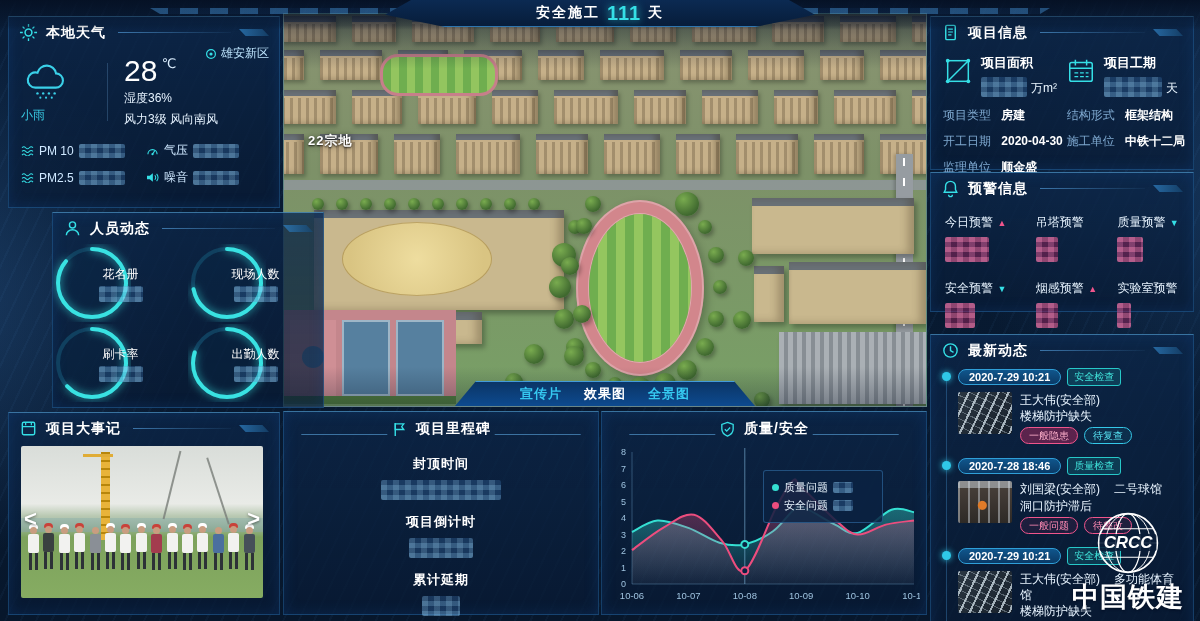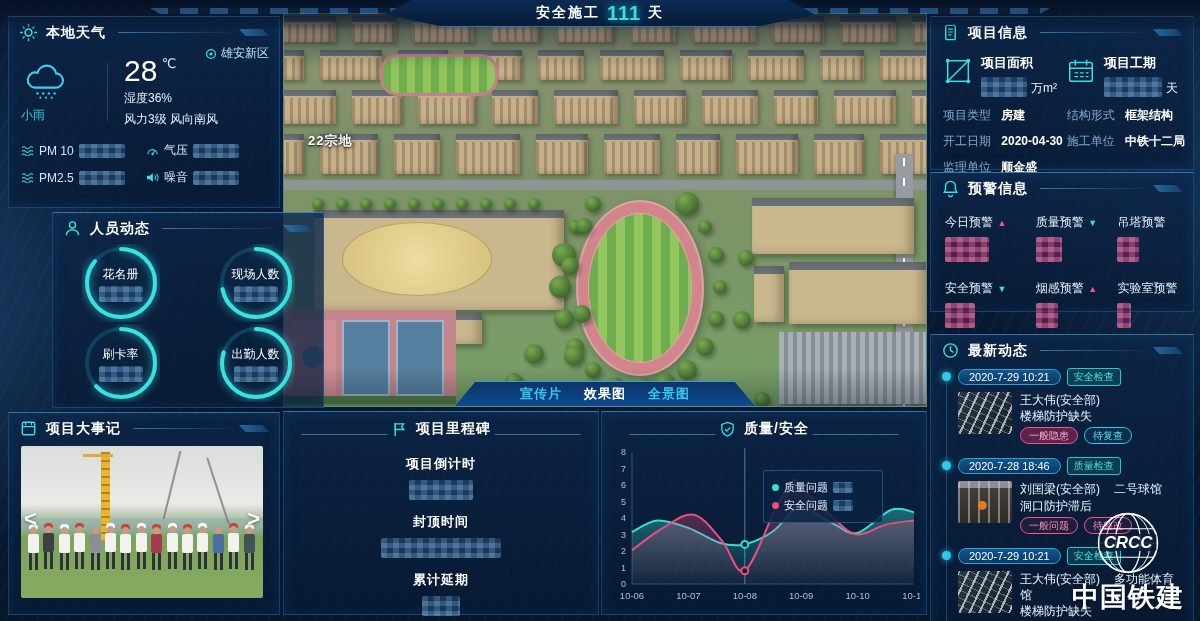--- a/index.html
+++ b/index.html
@@ -65,21 +65,21 @@
   .w-temp{font-size:30px;font-weight:normal;color:#fff;line-height:1;}
   .w-tunit{font-size:13px;color:#dcefff;vertical-align:top;}
   .w-line{font-size:12px;color:#e6f3ff;margin-top:4px;}
   .sens{display:grid;grid-template-columns:1fr 1fr;gap:10px 4px;padding:10px 12px 0 12px;}
   .s-row{display:flex;align-items:center;gap:5px;font-size:12px;color:#cfe8ff;white-space:nowrap;}
   .s-row .mosaic{width:46px;height:14px;flex:none;}
 
   
   .p-person{left:8px;top:212px;width:270px;height:194px;margin-left:44px;}
   .rings{display:flex;flex-wrap:wrap;padding-top:2px;}
-  .ringcell{width:50%;height:80px;position:relative;display:flex;justify-content:center;}
+  .ringcell{width:50%;height:80px;position:relative;display:flex;justify-content:flex-start;}
   .ringlabel{position:absolute;top:22px;width:100%;text-align:center;font-size:12px;color:#fff;}
   .ringval{position:absolute;top:40px;width:100%;text-align:center;}
   .ringval .mosaic{width:44px;height:16px;}
 
   
   .p-events{left:8px;top:412px;width:270px;height:201px;}
   .photo{position:relative;margin:4px 12px;width:242px;height:152px;overflow:hidden;border-radius:2px;
     background:linear-gradient(180deg,#d9ddd9 0%,#e9ebe7 38%,#b9c9b2 46%,#9fb9a4 52%,#7da25c 60%,#86ac62 100%);}
   .ph-band{position:absolute;left:0;top:72px;width:100%;height:14px;background:linear-gradient(180deg,#9cb8ad,#8aa896);opacity:.8;}
   .crane{position:absolute;left:80px;top:6px;width:9px;height:88px;
@@ -170,21 +170,21 @@
   .w-up{color:#f0558c;font-size:9px;} .w-down{color:#35dfe6;font-size:9px;}
   .w-item .mosaic{display:block;width:34px;height:25px;margin-top:6px;}
 
   .p-news{left:930px;top:314px;width:262px;height:299px;overflow:hidden;margin-top:20px;}
   .news-list{position:relative;margin:4px 8px 0 10px;}
   .news-list::before{content:'';position:absolute;left:5px;top:8px;bottom:-40px;width:1px;background:rgba(70,150,215,.35);}
   .news-item{position:relative;margin-bottom:13px;padding-left:17px;}
   .n-dot{position:absolute;left:1px;top:4px;width:9px;height:9px;border-radius:50%;background:#2fc8e8;box-shadow:0 0 6px #2fc8e8;}
   .n-row{display:flex;gap:6px;align-items:center;}
   .n-time{background:linear-gradient(180deg,#10568c,#0a3a66);border:1px solid #2f9fd8;border-radius:10px;
-    color:#fff;font-size:11px;padding:1px 10px;white-space:nowrap;}
+    color:#fff;font-size:11px;padding:1px 10px;white-space:nowrap;font-weight:bold;}
   .n-type{background:rgba(26,160,170,.22);border:1px solid #27c8c8;border-radius:3px;color:#3fe0d8;
     font-size:10px;padding:1px 6px;white-space:nowrap;}
   .n-body{display:flex;gap:8px;margin-top:6px;}
   .n-photo{width:54px;height:42px;border-radius:2px;flex:none;}
   .n-photo.steel{background:
       repeating-linear-gradient(115deg, rgba(210,224,232,.75) 0 2px, rgba(0,0,0,0) 2px 9px),
       repeating-linear-gradient(25deg, rgba(180,195,205,.4) 0 1px, transparent 1px 7px),
       linear-gradient(135deg,#2a3642,#18212b);}
   .n-photo.scaffold{background:
       linear-gradient(180deg, rgba(210,220,228,.5) 0 7px, transparent 7px),
@@ -570,26 +570,26 @@
     <div class="chdr">
       <div class="wng l"></div>
       <svg width="17" height="17" viewBox="0 0 18 18">
         <path d="M4.5 2v14" stroke="#35dfe6" stroke-width="1.5"></path>
         <path d="M4.5 3h9l-2.2 3 2.2 3h-9z" fill="none" stroke="#35dfe6" stroke-width="1.4"></path>
       </svg>
       <span class="t">项目里程碑</span>
       <div class="wng r"></div>
     </div>
     <div class="ms-item">
+      <div class="ms-label">封顶时间</div>
+      <span class="mosaic" style="width:120px"></span>
+    </div>
+    <div class="ms-item">
       <div class="ms-label">项目倒计时</div>
       <span class="mosaic" style="width:64px"></span>
-    </div>
-    <div class="ms-item">
-      <div class="ms-label">封顶时间</div>
-      <span class="mosaic" style="width:120px"></span>
     </div>
     <div class="ms-item">
       <div class="ms-label">累计延期</div>
       <span class="mosaic" style="width:38px"></span>
     </div>
   </div>
 
   <div class="panel p-quality">
     <div class="chdr">
       <div class="wng l"></div>
@@ -729,27 +729,27 @@
       <span class="line"></span>
       <span class="notch"></span>
     </div>
     <div class="warn-grid">
       <div class="w-item">
         <span class="w-label">今日预警</span>
         <span class="w-up">▲</span>
         <span class="mosaic pink" style="width:44px"></span>
       </div>
       <div class="w-item">
+        <span class="w-label">吊塔预警</span>
+        <span class="mosaic pink" style="width:22px"></span>
+      </div>
+      <div class="w-item">
         <span class="w-label">质量预警</span>
         <span class="w-down">▼</span>
         <span class="mosaic pink" style="width:26px"></span>
-      </div>
-      <div class="w-item">
-        <span class="w-label">吊塔预警</span>
-        <span class="mosaic pink" style="width:22px"></span>
       </div>
       <div class="w-item">
         <span class="w-label">安全预警</span>
         <span class="w-down">▼</span>
         <span class="mosaic pink" style="width:30px"></span>
       </div>
       <div class="w-item">
         <span class="w-label">烟感预警</span>
         <span class="w-up">▲</span>
         <span class="mosaic pink" style="width:22px"></span>

